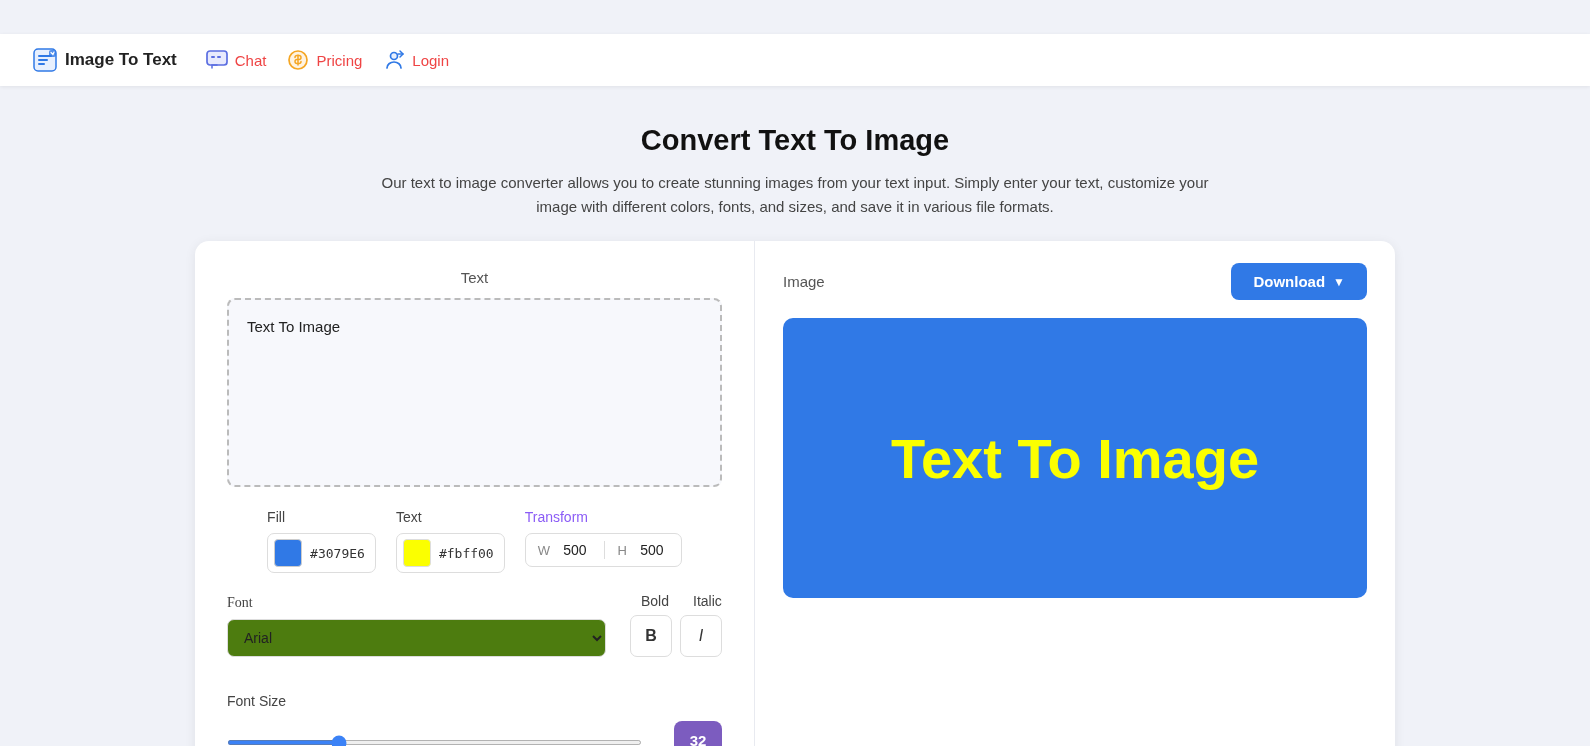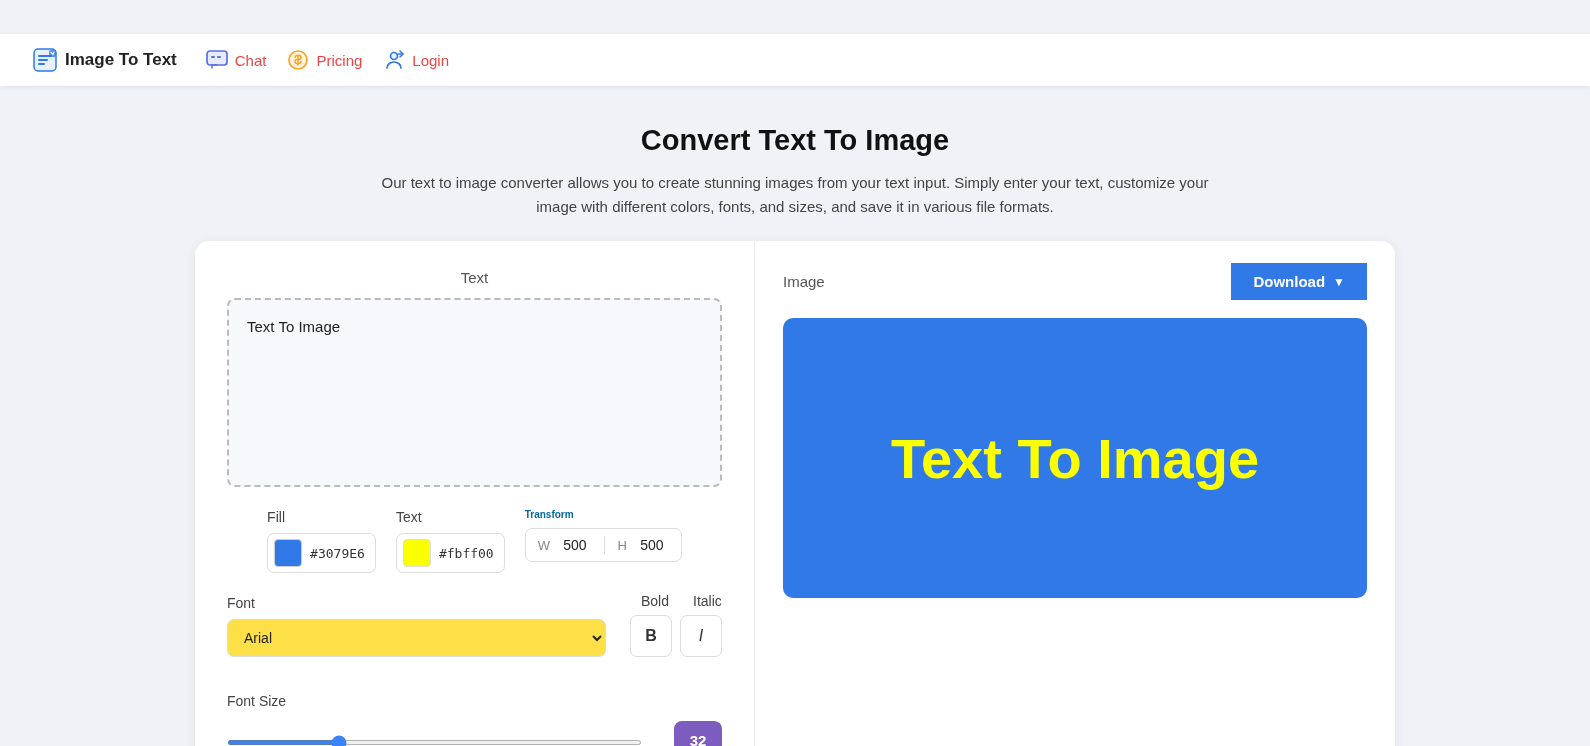--- a/index.html
+++ b/index.html
@@ -161,23 +161,23 @@
       font-family: monospace;
     }
 
     
     .transform-group {
       display: flex;
       flex-direction: column;
       gap: 8px;
     }
     .transform-group label {
-      font-size: 10px;
-      color: #0369a1;
-      font-weight: 700;
+      font-size: 14px;
+      color: #8b5cf6;
+      font-weight: 400;
     }
     .transform-inputs {
       display: flex;
       align-items: center;
       gap: 8px;
       border: 1.5px solid #ddd;
       border-radius: 7px;
       padding: 7px 12px;
       background: #fff;
     }
@@ -208,29 +208,30 @@
     .font-select-group {
       flex: 1;
       display: flex;
       flex-direction: column;
       gap: 8px;
     }
     .font-select-group label {
       font-size: 14px;
       color: #444;
       font-weight: 500;
+      font-family: Liberation Serif, serif;
     }
     .font-select-group select {
       width: 100%;
       padding: 9px 12px;
       border: 1.5px solid #ddd;
       border-radius: 7px;
       font-size: 14px;
       color: #222;
-      background: #fde047;
+      background: #4d7c0f;
       outline: none;
       cursor: pointer;
     }
     .style-btns {
       display: flex;
       flex-direction: column;
       gap: 6px;
     }
     .style-btns-label {
       font-size: 14px;
@@ -309,21 +310,21 @@
       margin-bottom: 18px;
     }
     .right-header-label {
       font-size: 15px;
       color: #555;
     }
     .download-btn {
       background: #3079e6;
       color: #fff;
       border: none;
-      border-radius: 0;
+      border-radius: 8px;
       padding: 10px 22px;
       font-size: 15px;
       font-weight: 600;
       cursor: pointer;
       display: flex;
       align-items: center;
       gap: 8px;
     }
     .chevron-down {
       font-size: 12px;

